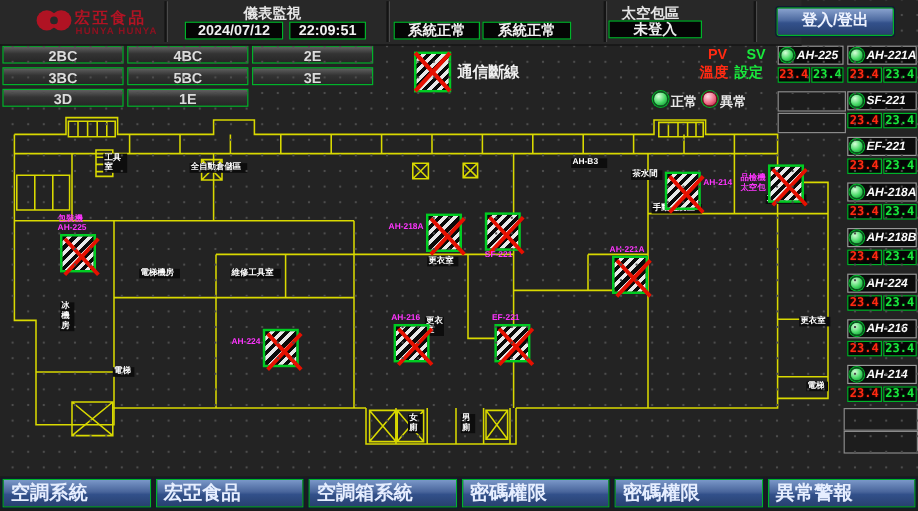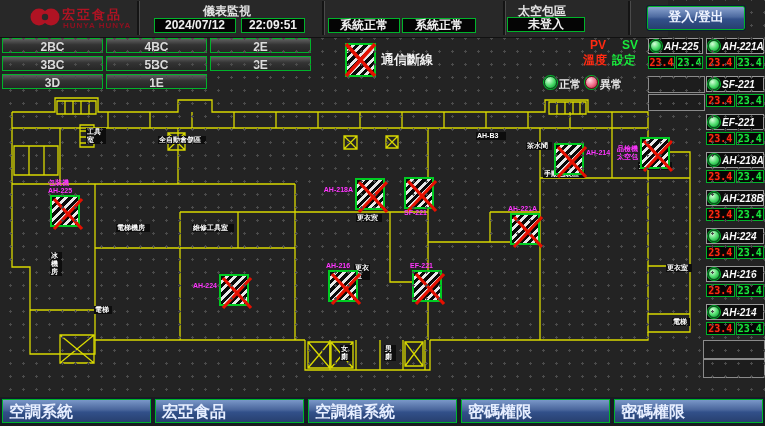--- a/index.html
+++ b/index.html
@@ -379,16 +379,17 @@
   <div class="empty-slot" style="left:648px;top:94px;width:55px;height:15px"></div>
   <div class="empty-slot" style="left:703px;top:340px;width:60px;height:17px"></div>
   <div class="empty-slot" style="left:703px;top:359px;width:60px;height:17px"></div>
 
   <div id="bottom-nav">
       <button class="bottom-btn">空調系統</button>
       <button class="bottom-btn">宏亞食品</button>
       <button class="bottom-btn">空調箱系統</button>
       <button class="bottom-btn">密碼權限</button>
       <button class="bottom-btn">密碼權限</button>
+      <button class="bottom-btn">異常警報</button>
     </div>
 
   <div id="dots"></div>
 </div>
 
 </body></html>

